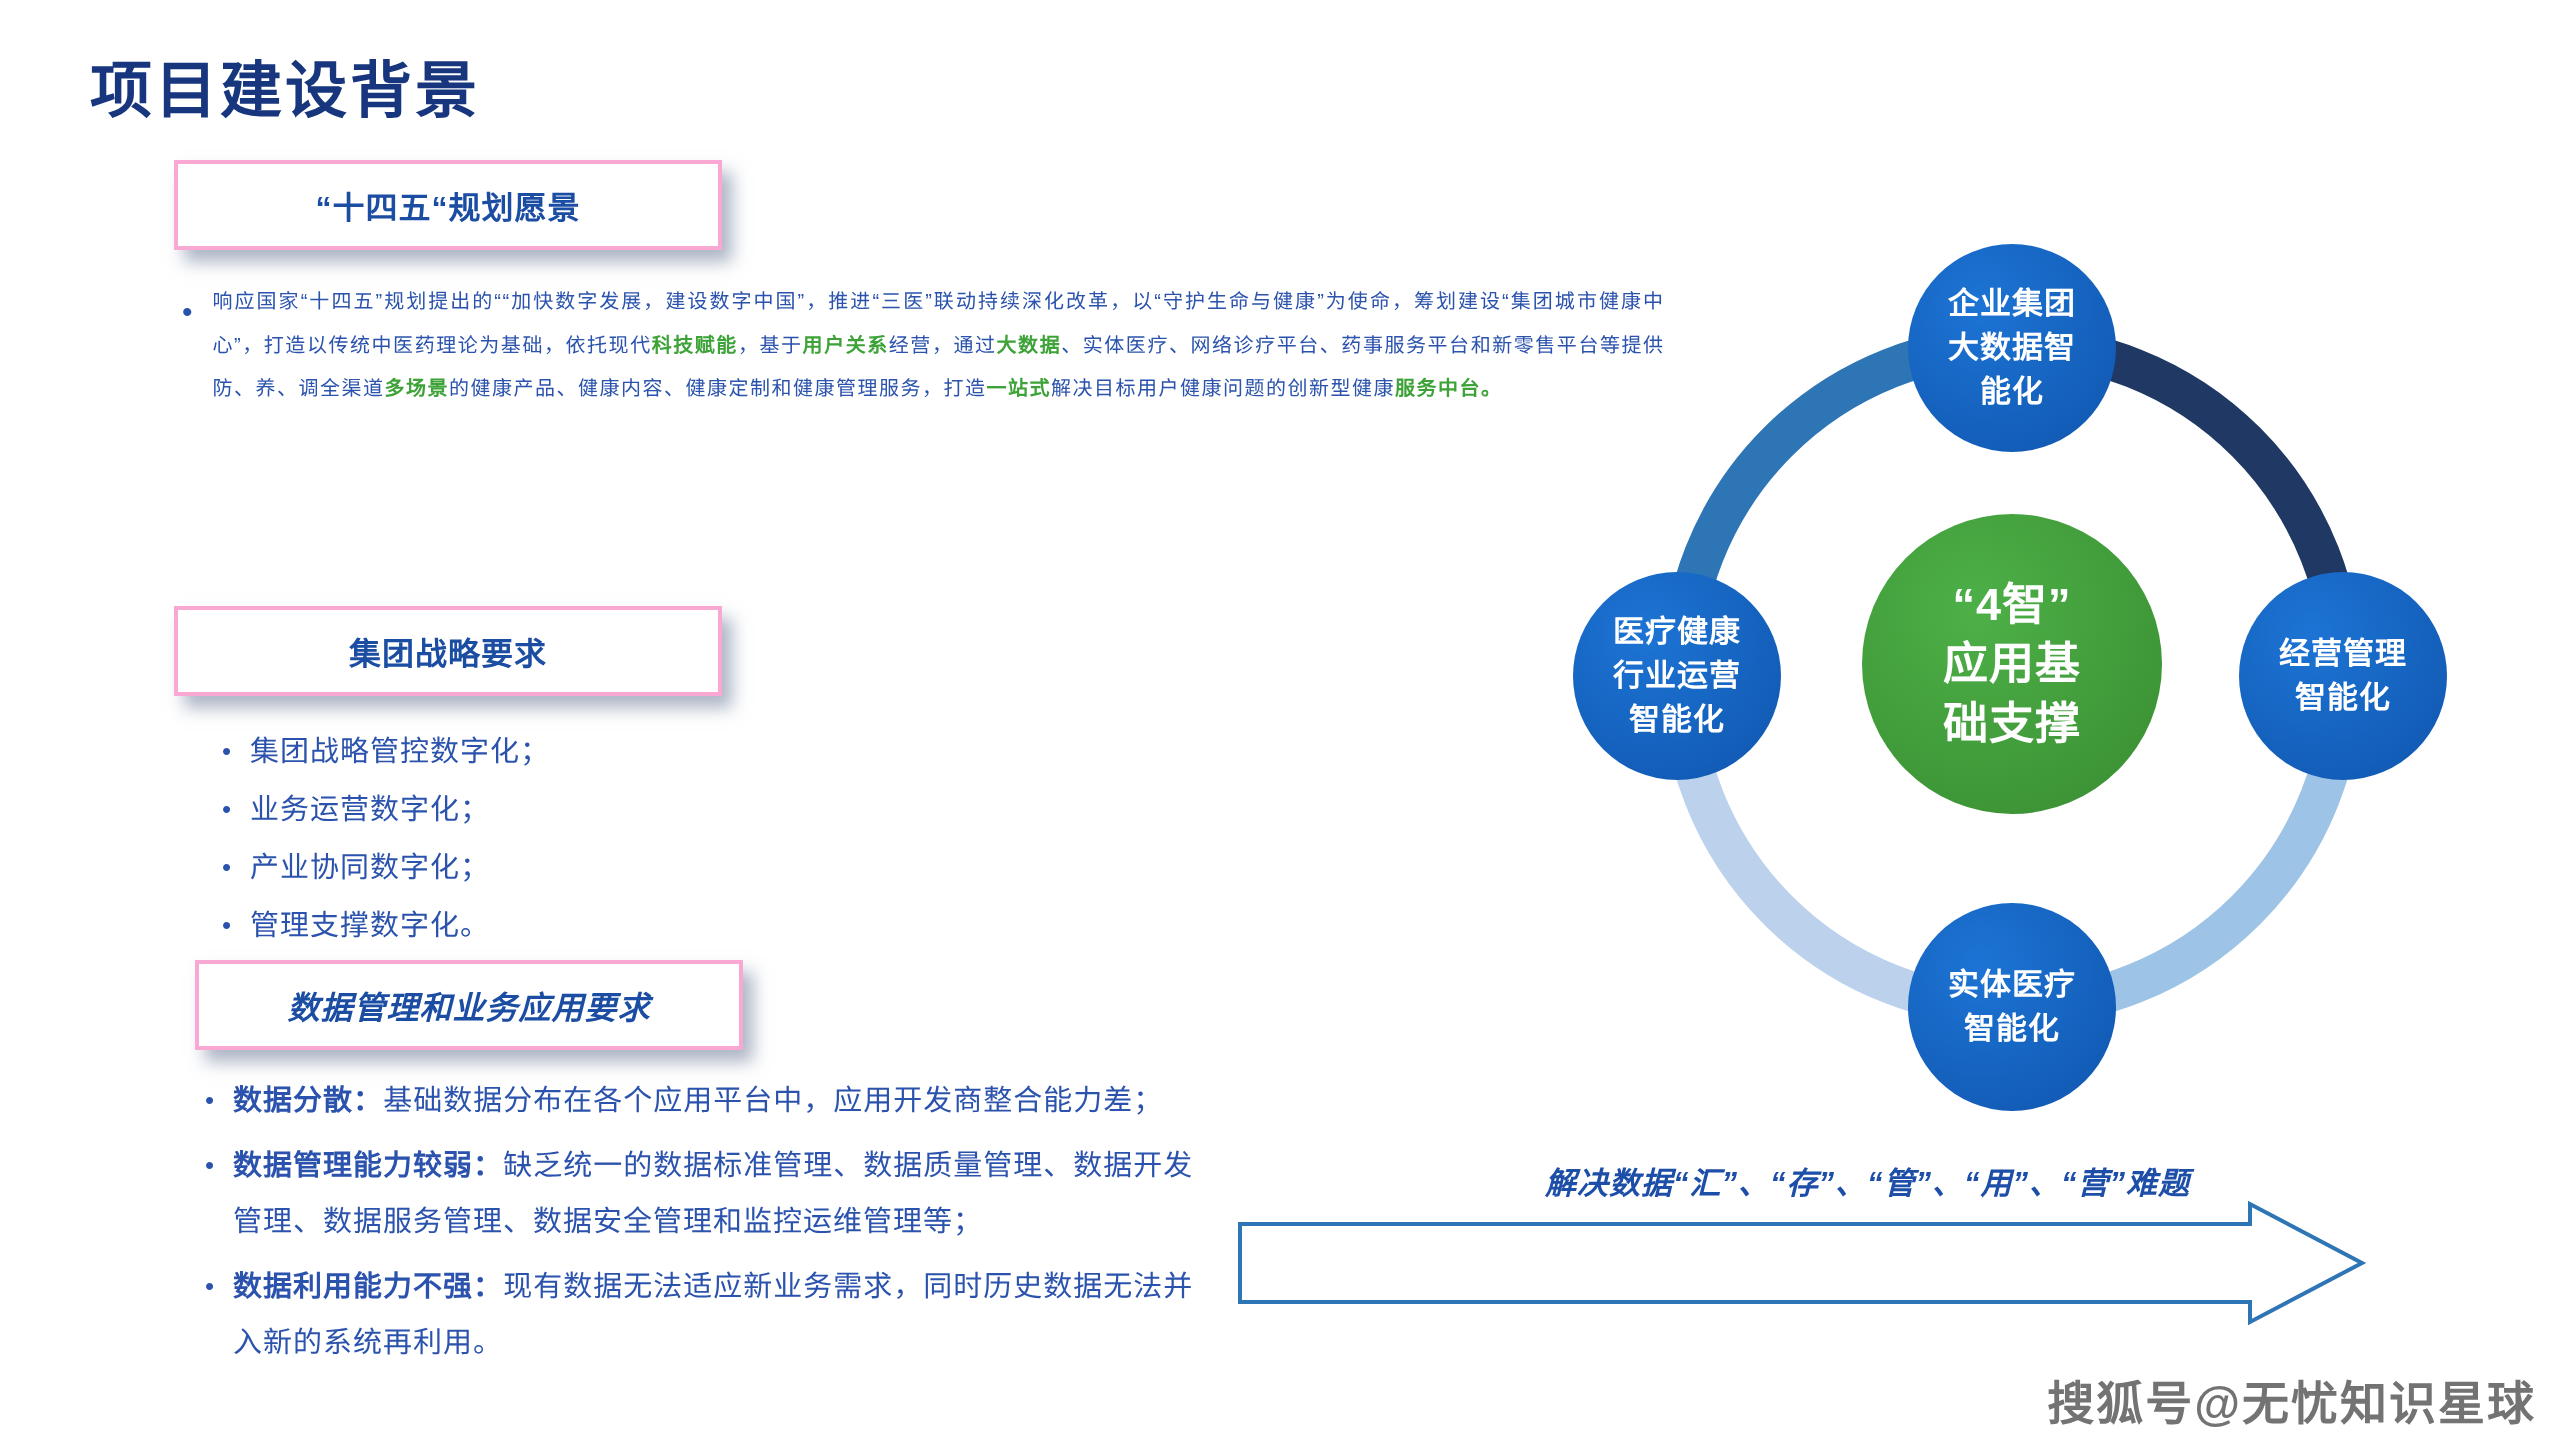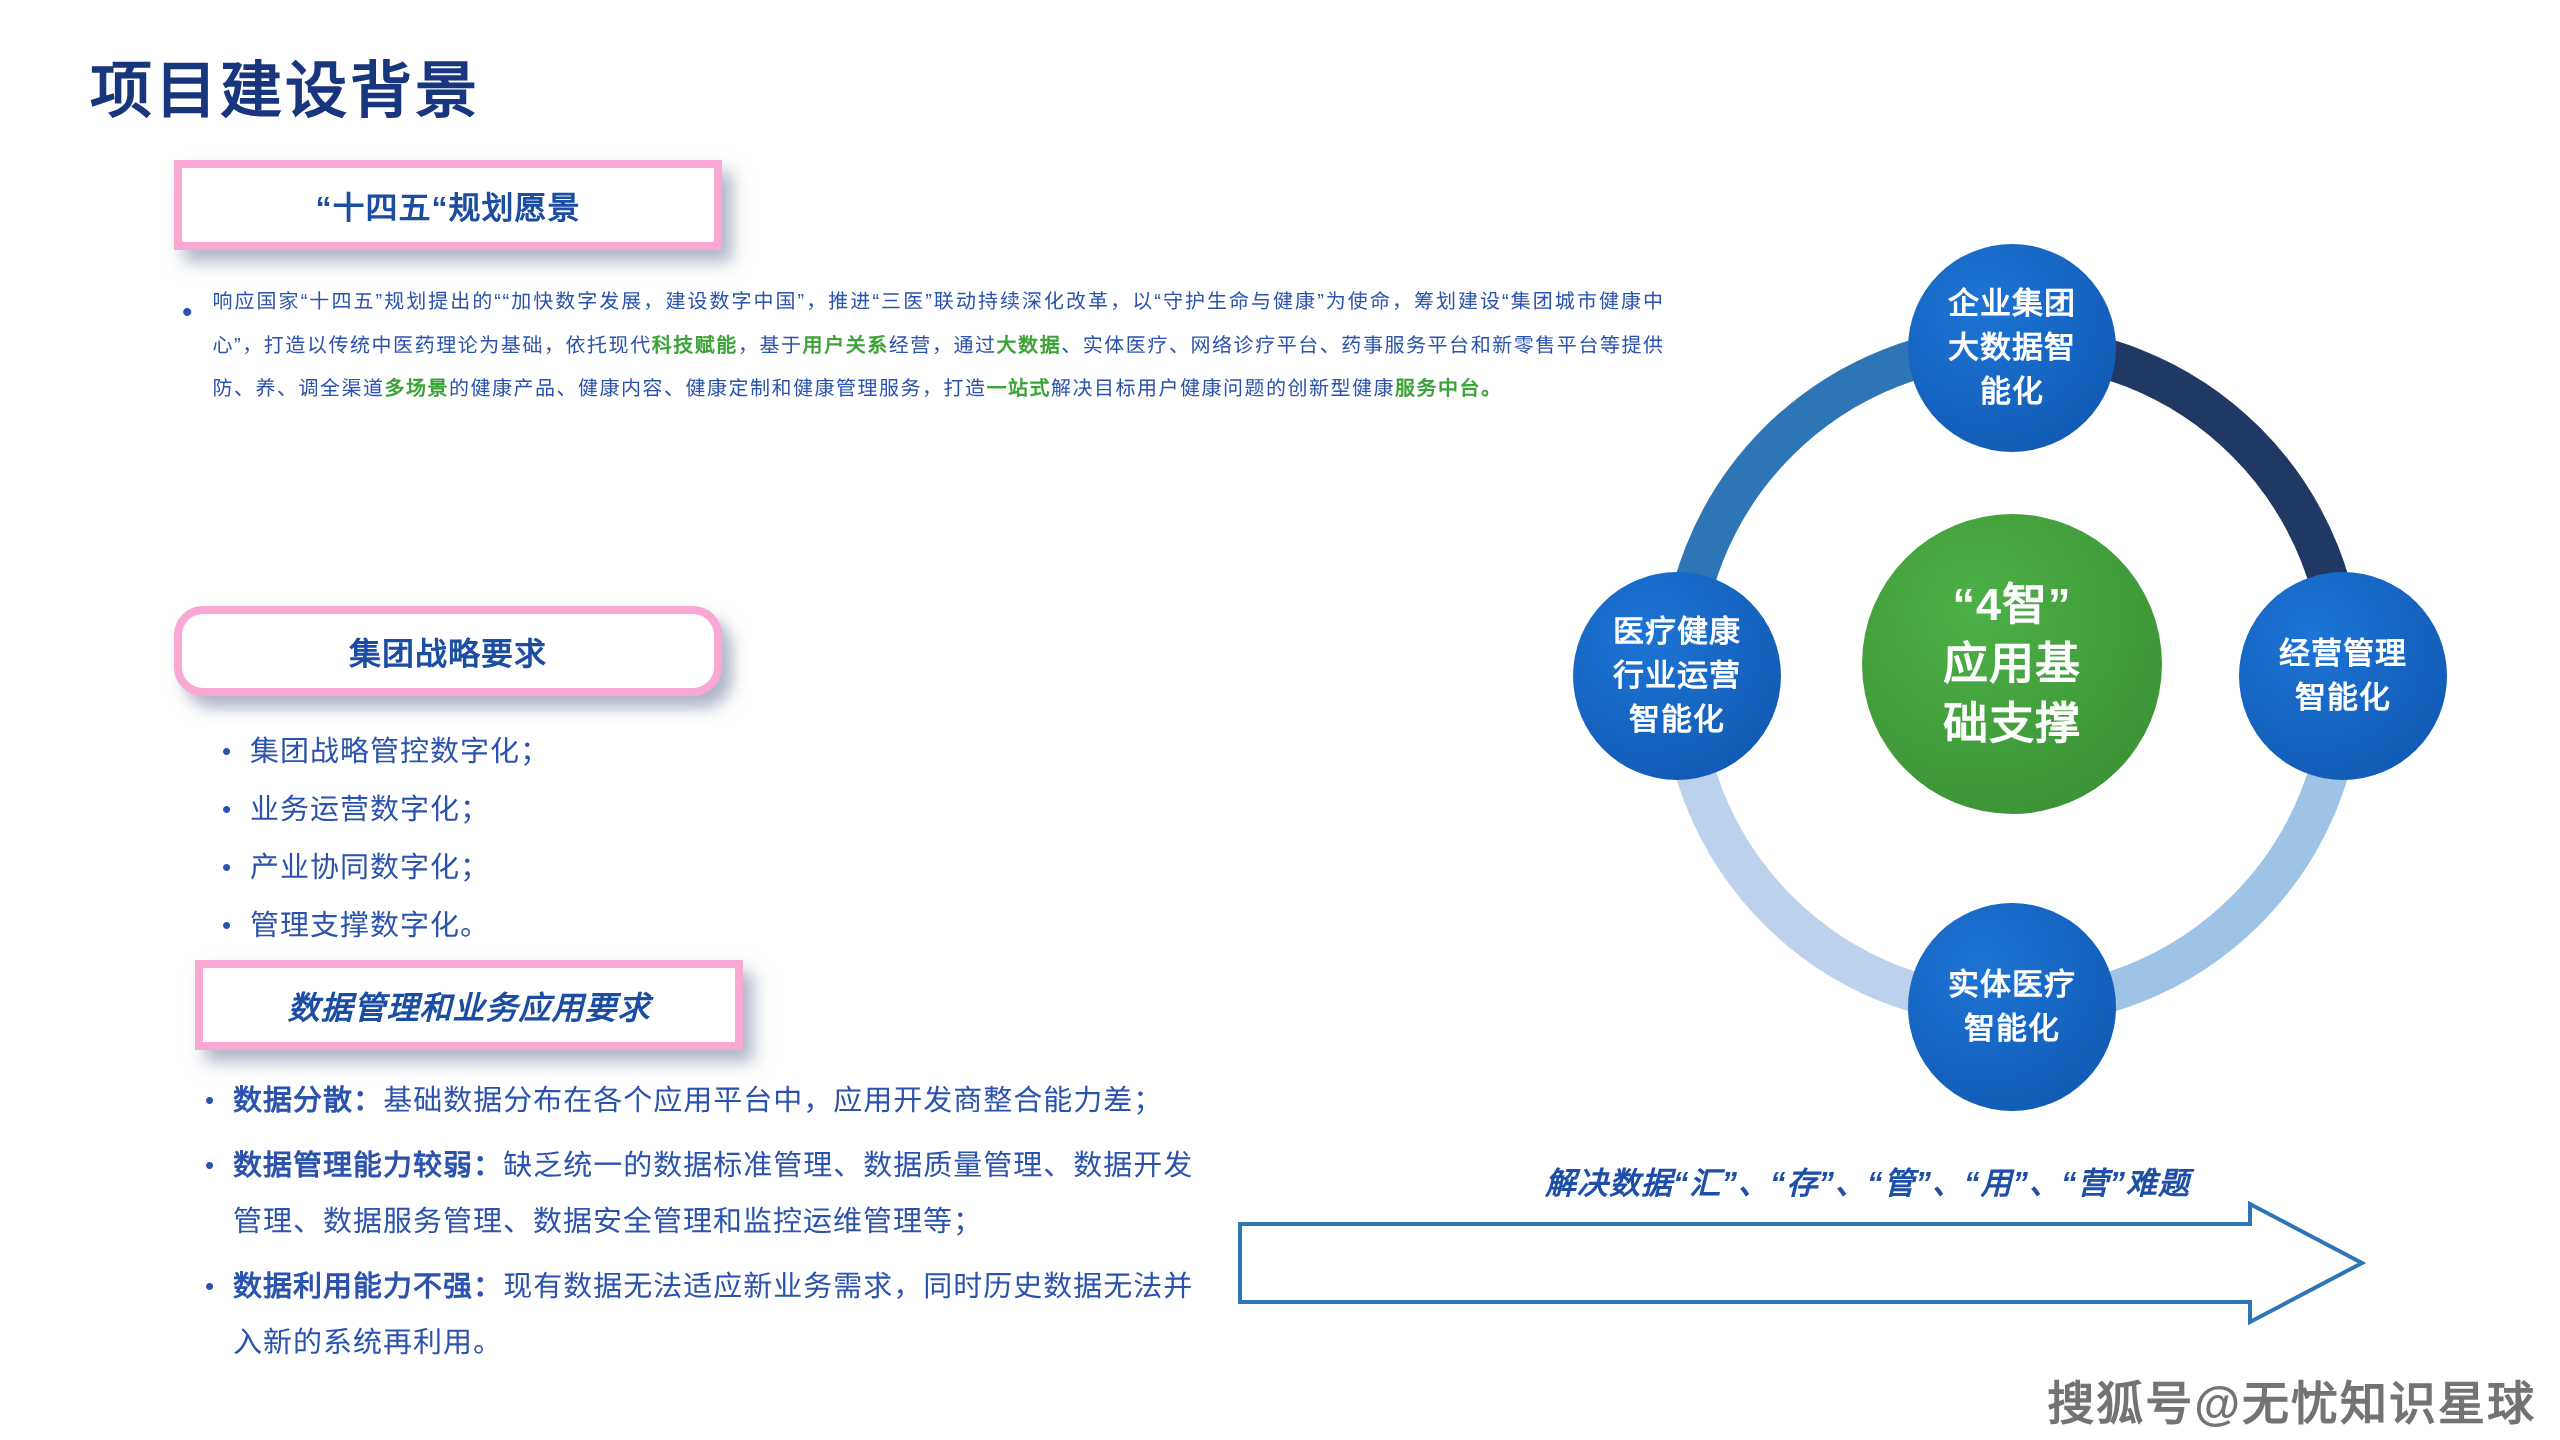--- a/index.html
+++ b/index.html
@@ -12,30 +12,30 @@
 
   
   .page-title{
     left:90px;top:40px;
     font-size:62px;font-weight:800;color:#17367E;letter-spacing:3px;
   }
 
   
   .hbox{
     width:548px;height:90px;background:#ffffff;
-    border:8px solid #f9a8d4;
+    border:4px solid #f9a8d4;
     box-shadow:10px 12px 16px rgba(105,120,150,.55);
     display:flex;align-items:center;justify-content:center;
     box-sizing:border-box;
   }
   .hbox .hbox-label{
     font-size:32px;font-weight:700;color:#1B4DA3;letter-spacing:1px;
   }
   #box-vision{left:174px;top:160px;}
-  #box-strategy{left:174px;top:606px;border-radius:29px;}
+  #box-strategy{left:174px;top:606px;}
   #box-data{left:195px;top:960px;font-style:italic;}
 
   
   .vision-wrap{left:182px;top:280px;width:1500px;display:flex;}
   .bullet{
     font-size:30px;color:#2B53AD;margin-right:20px;line-height:63px;flex:0 0 auto;
   }
   .para{
     font-size:20px;color:#2B53AD;line-height:2.18;letter-spacing:1.5px;
     text-align:justify;width:1452px;

